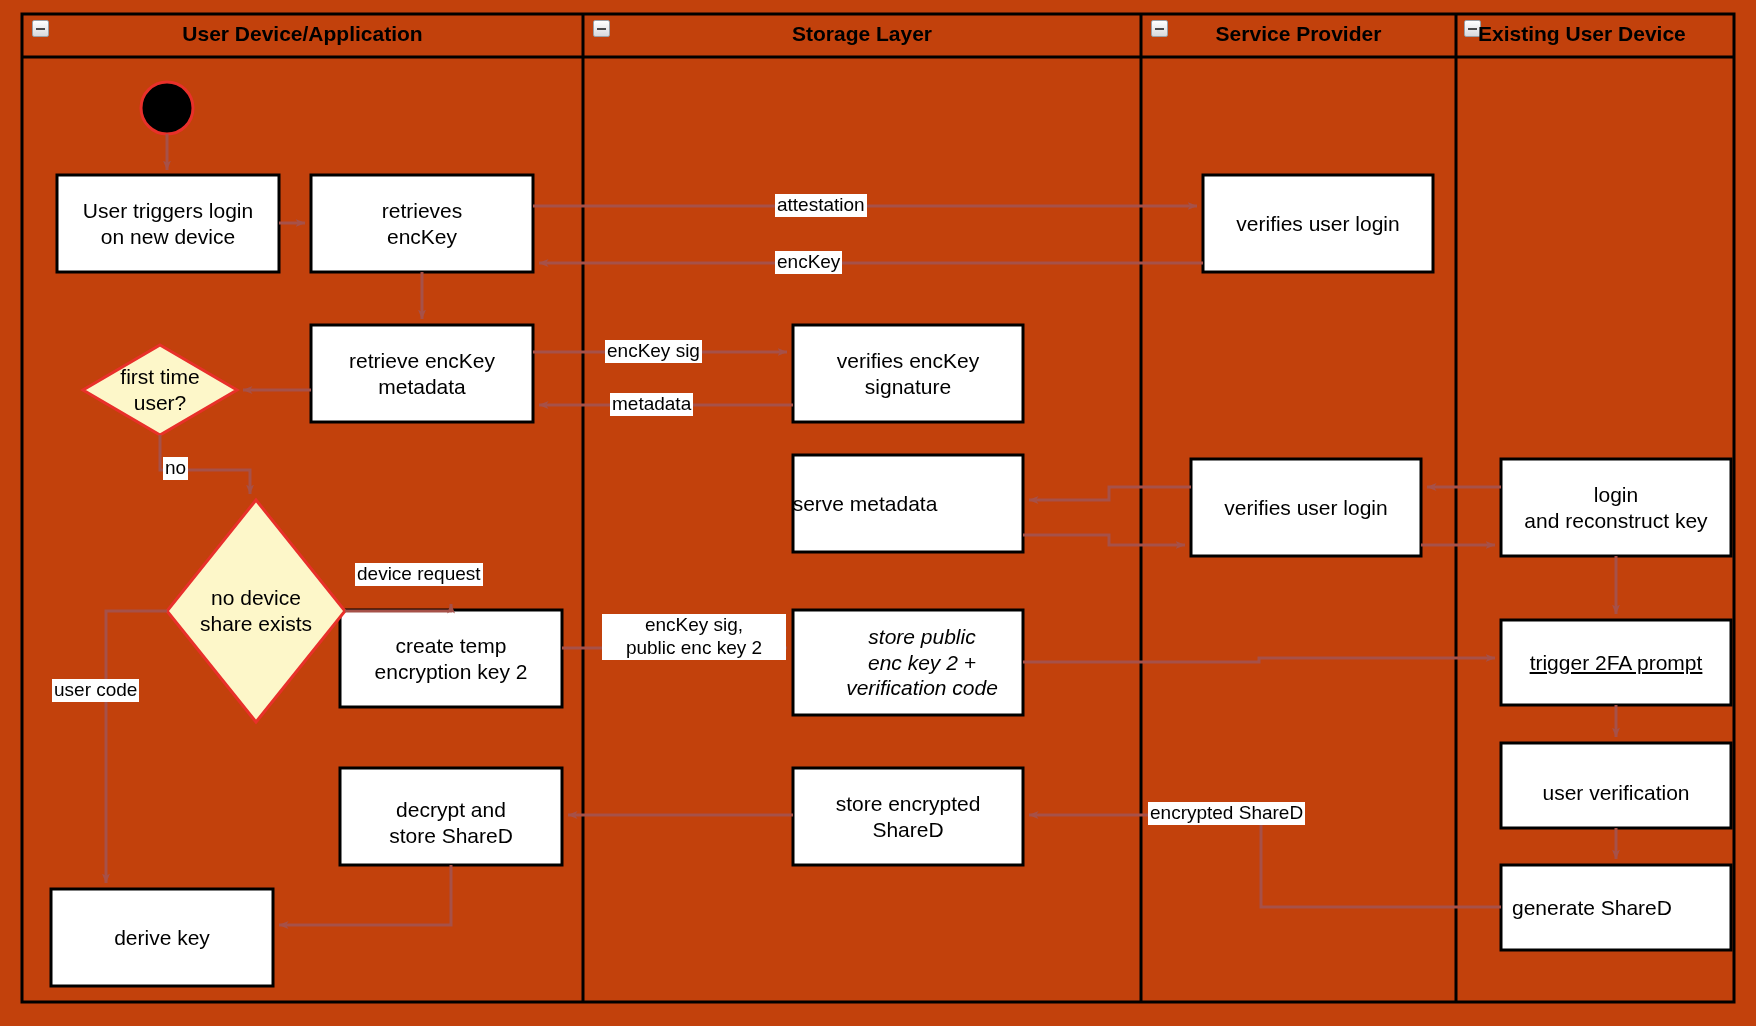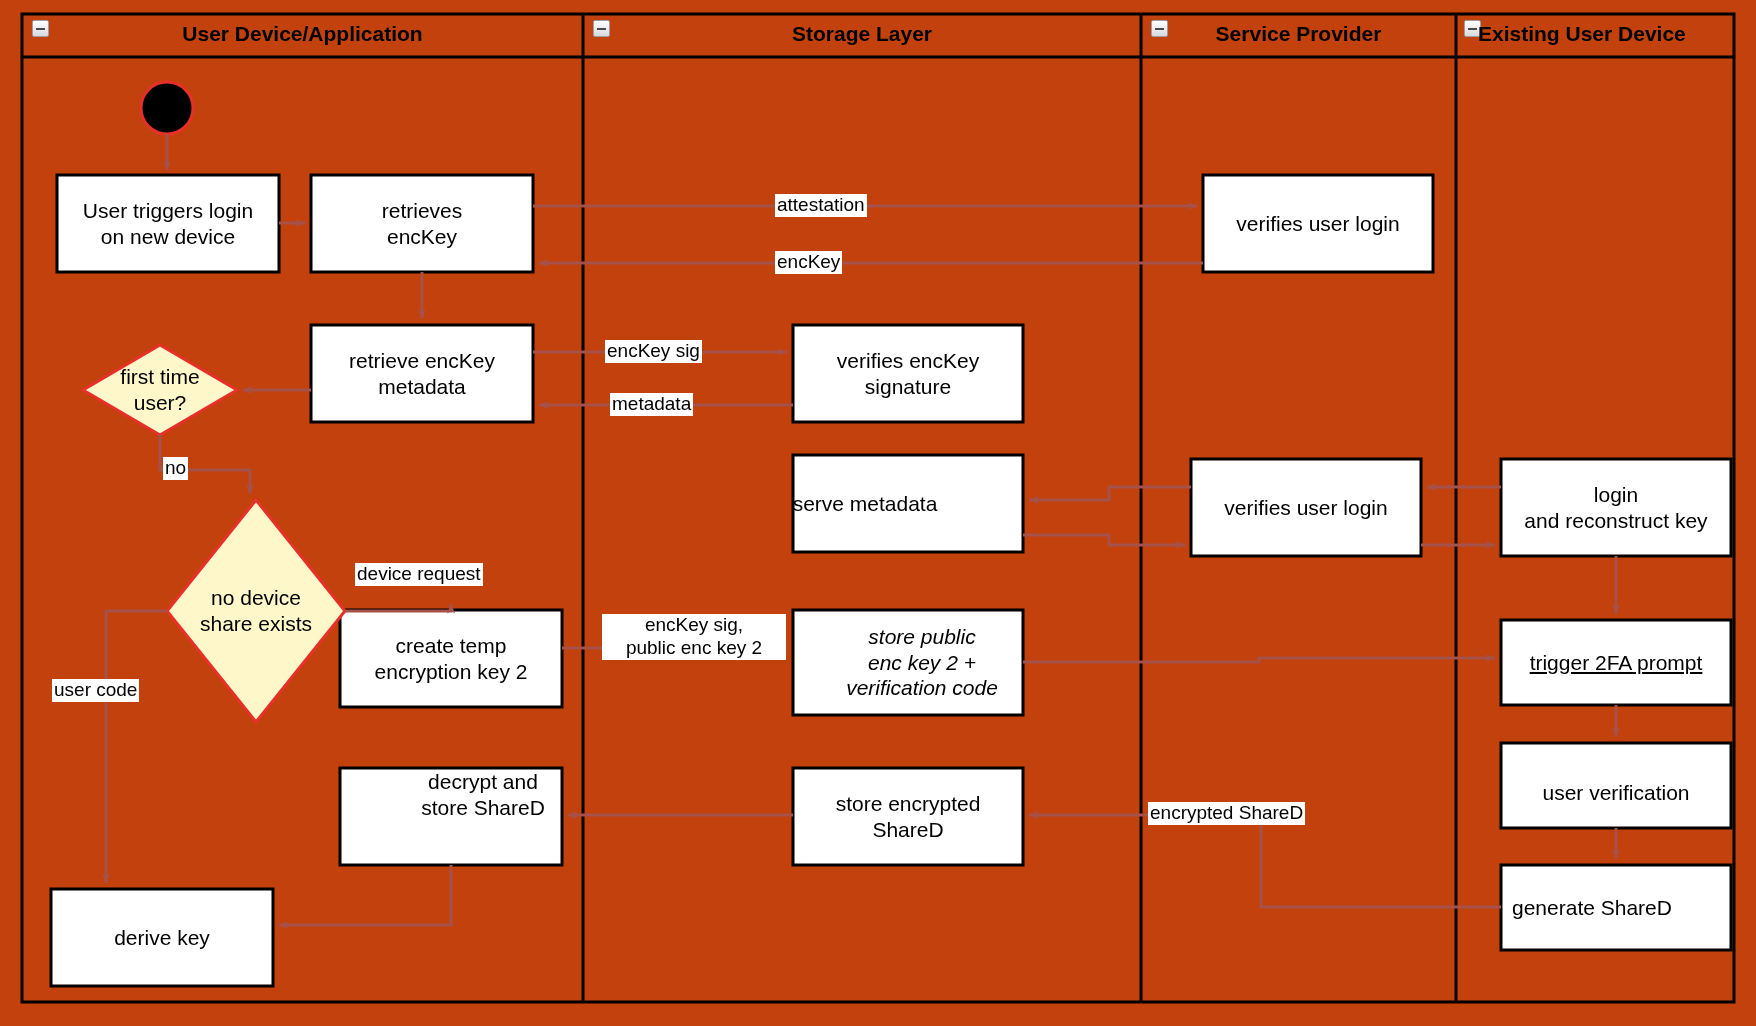--- a/index.html
+++ b/index.html
@@ -163,21 +163,21 @@
   <div class="node-label" style="left:311px;top:175px;width:222px;height:97px;white-space:pre-line;">retrieves
 encKey</div>
   <div class="node-label" style="left:311px;top:325px;width:222px;height:97px;white-space:pre-line;border-radius:21px;">retrieve encKey
 metadata</div>
   <div class="node-label" style="left:96px;top:345px;width:128px;height:90px;white-space:pre-line;">first time
 user?</div>
   <div class="node-label" style="left:179px;top:566px;width:154px;height:90px;white-space:pre-line;">no device
 share exists</div>
   <div class="node-label" style="left:340px;top:610px;width:222px;height:97px;white-space:pre-line;">create temp
 encryption key 2</div>
-  <div class="node-label" style="left:340px;top:760px;width:222px;height:70px;white-space:pre-line;margin-left:32px;">decrypt and
+  <div class="node-label" style="left:340px;top:788px;width:222px;height:70px;white-space:pre-line;">decrypt and
 store ShareD</div>
   <div class="node-label" style="left:51px;top:889px;width:222px;height:97px;white-space:pre-line;border-radius:9px;">derive key</div>
 
   <div class="node-label" style="left:793px;top:325px;width:230px;height:97px;white-space:pre-line;border-radius:24px;">verifies encKey
 signature</div>
   <div class="node-label" style="left:750px;top:455px;width:230px;height:97px;white-space:pre-line;">serve metadata</div>
   <div class="node-label" style="left:793px;top:610px;width:258px;height:105px;white-space:pre-line;font-style:italic;">store public
 enc key 2 +
 verification code</div>
   <div class="node-label" style="left:793px;top:768px;width:230px;height:97px;white-space:pre-line;">store encrypted

